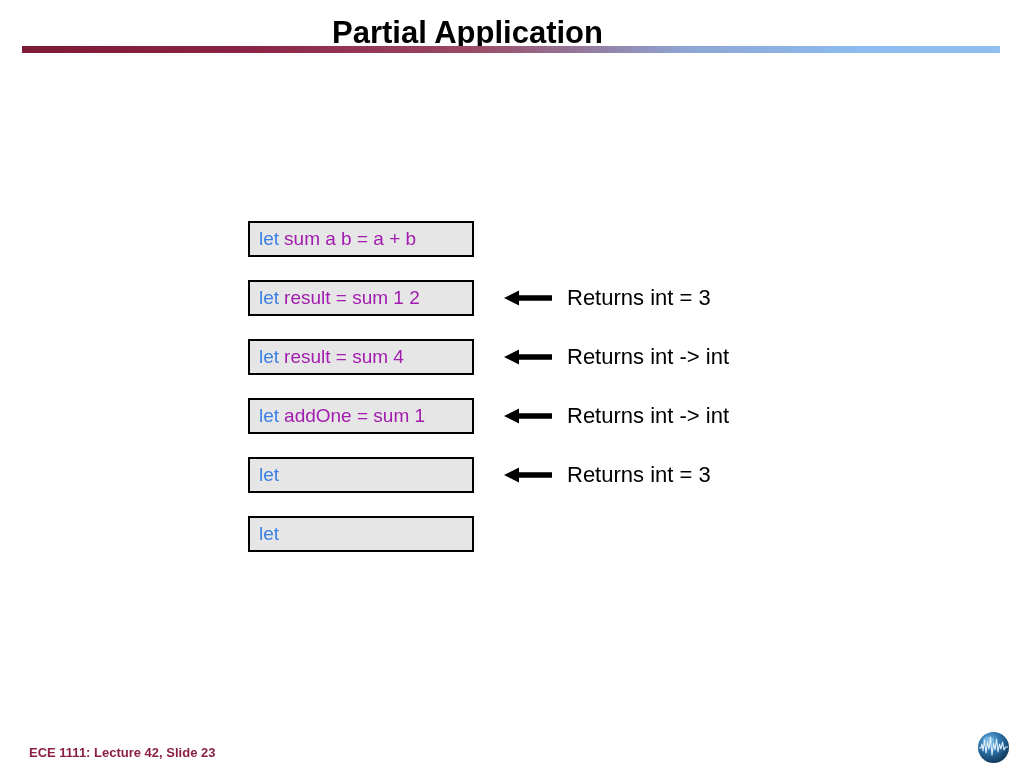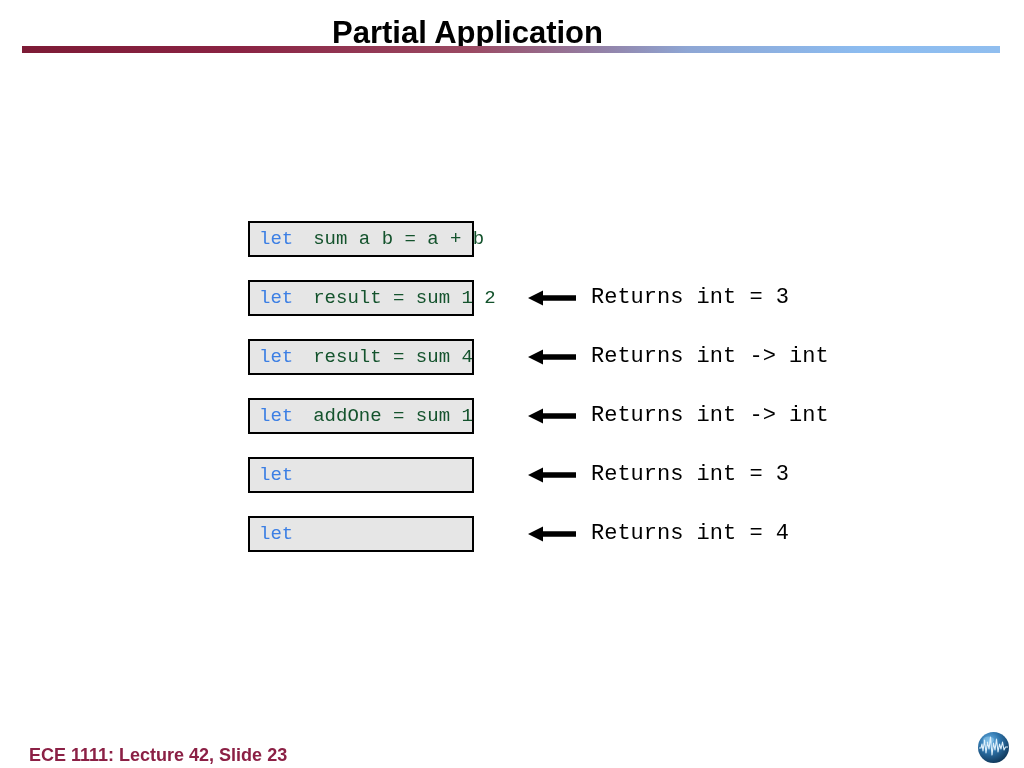--- a/index.html
+++ b/index.html
@@ -38,21 +38,20 @@
     height: 7px;
     background: linear-gradient(to right, #7d1b36 0%, #8a2343 22%, #9b4a63 46%, #8ea6d4 68%, #8cbcf0 86%, #90beef 100%);
   }
 
   
   #rows {
     position: absolute;
     top: 221px;
     left: 248px;
     width: 700px;
-    font-family: Liberation Mono, monospace;
   }
   .row {
     position: relative;
     height: 59px;
   }
   .code-box {
     position: absolute;
     left: 0;
     top: 0;
     width: 226px;
@@ -65,27 +64,26 @@
     padding-left: 9px;
     font-size: 19px;
     color: #1a1a1a;
     white-space: nowrap;
   }
   .kw-let {
     color: #3c7fe4;
     margin-right: 5px;
   }
   .code-rest {
-    color: #14532d;
-    margin-left: 15px;
+    color: #a21caf;
   }
 
   .note {
     position: absolute;
-    left: 280px;
+    left: 256px;
     top: 0px;
     height: 36px;
     display: flex;
     align-items: center;
     text-align: right;
   }
   .arrow-icon {
     display: block;
     width: 48px;
     height: 20px;
@@ -97,21 +95,21 @@
     color: #000000;
     white-space: nowrap;
     line-height: 24px;
   }
 
   
   #footer-text {
     position: absolute;
     left: 29px;
     top: 745px;
-    font-size: 18px;
+    font-size: 13px;
     font-weight: bold;
     color: #8b2045;
     white-space: nowrap;
   }
   #footer-logo {
     position: absolute;
     left: 977px;
     top: 731px;
     width: 33px;
     height: 33px;
@@ -174,26 +172,20 @@
       <div class="note">
         <span class="arrow-icon"><svg viewBox="0 0 48 20" width="48" height="20" aria-hidden="true">
             <path d="M0,10 L15,2.5 L15,7.2 L48,7.2 L48,12.8 L15,12.8 L15,17.5 Z" fill="#000000"></path>
           </svg></span>
         <span class="note-text">Returns int = 3</span>
       </div>
     </div>
     <div class="row">
       <div class="code-box">
         <span class="kw-let">let</span>
-      </div>
-      <div class="note">
-        <span class="arrow-icon"><svg viewBox="0 0 48 20" width="48" height="20" aria-hidden="true">
-            <path d="M0,10 L15,2.5 L15,7.2 L48,7.2 L48,12.8 L15,12.8 L15,17.5 Z" fill="#000000"></path>
-          </svg></span>
-        <span class="note-text">Returns int = 4</span>
       </div>
     </div>
   </div>
 
 <div id="footer-text">ECE 1111: Lecture 42, Slide 23</div>
 
 <div id="footer-logo">
   <svg viewBox="0 0 33 33" width="33" height="33" aria-hidden="true">
     <defs>
       <radialGradient id="sphereGrad" cx="38%" cy="30%" r="75%">

